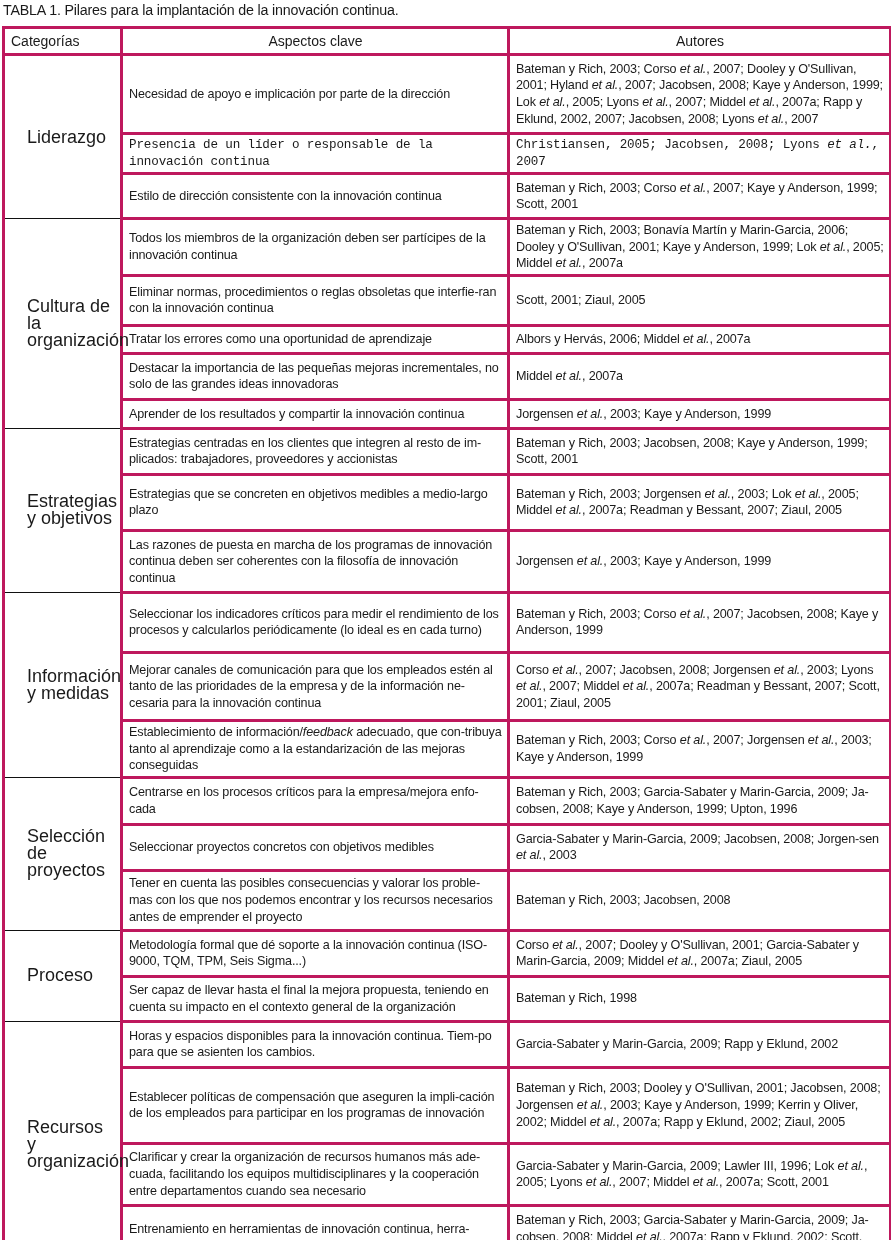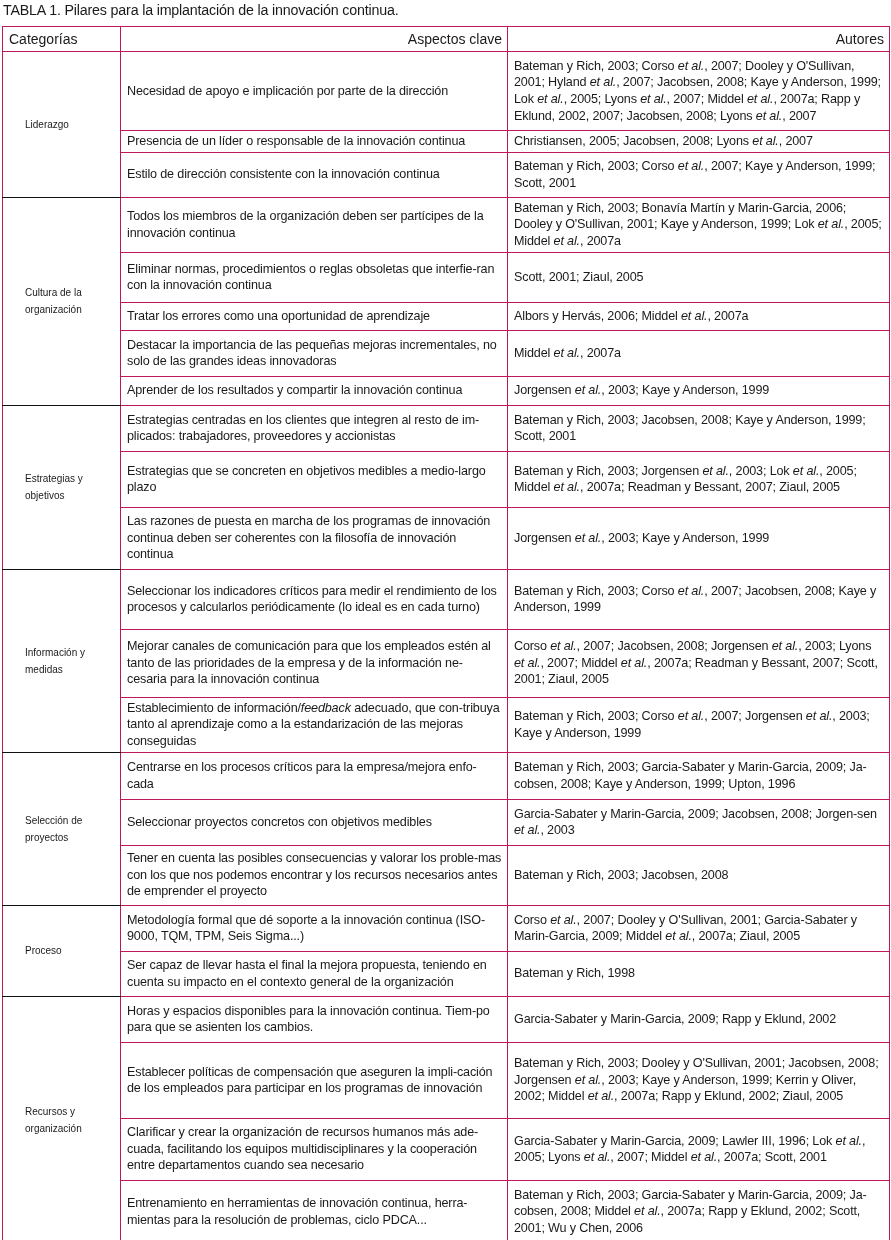--- a/index.html
+++ b/index.html
@@ -20,30 +20,30 @@
     width: 887px;
     border-collapse: collapse;
     table-layout: fixed;
     font-size: 12.6px;
     line-height: 16.6px;
   }
   col.c1 { width: 118px; }
   col.c2 { width: 387px; }
   col.c3 { width: 382px; }
   td, th {
-    border: 1px solid #be185d;
+    border: 3px solid #be185d;
     padding: 2px 5px 2px 6px;
     vertical-align: middle;
     text-align: left;
     font-weight: normal;
   }
-  th { text-align: right; font-size: 14px; height: 20px; }
+  th { text-align: center; font-size: 14px; height: 20px; }
   th.first { text-align: left; }
   td.cat {
-    font-size: 10px; line-height: 17px;
+    font-size: 18px; line-height: 17px;
     padding-left: 22px;
     border-top: 1.5px solid #111;
     border-bottom: 1.5px solid #111;
   }
   tr.grp-start td { border-top: 1.5px solid #111; }
   .cell-text, .auth-text { display: block; letter-spacing: -0.15px; }
   .auth-text i { font-style: italic; }
   .bottom-border td { border-bottom: 1.5px solid #111; }
 </style>
 </head>
@@ -67,21 +67,21 @@
   <tbody id="tbody">
       <tr class="grp-start" style="height: 79px;">
         <td class="cat" rowspan="3">Liderazgo</td>
         <td>
           <span class="cell-text">Necesidad de apoyo e implicación por parte de la dirección</span>
         </td>
         <td>
           <span class="auth-text">Bateman y Rich, 2003; Corso <i>et al.</i>, 2007; Dooley y O'Sullivan, 2001; Hyland <i>et al.</i>, 2007; Jacobsen, 2008; Kaye y Anderson, 1999; Lok <i>et al.</i>, 2005; Lyons <i>et al.</i>, 2007; Middel <i>et al.</i>, 2007a; Rapp y Eklund, 2002, 2007; Jacobsen, 2008; Lyons <i>et al.</i>, 2007</span>
         </td>
       </tr>
-      <tr style="height: 17px;">
+      <tr style="height: 17px; font-family: Liberation Mono, monospace;">
         <td>
           <span class="cell-text">Presencia de un líder o responsable de la innovación continua</span>
         </td>
         <td>
           <span class="auth-text">Christiansen, 2005; Jacobsen, 2008; Lyons <i>et al.</i>, 2007</span>
         </td>
       </tr>
       <tr style="height: 45px;">
         <td>
           <span class="cell-text">Estilo de dirección consistente con la innovación continua</span>

